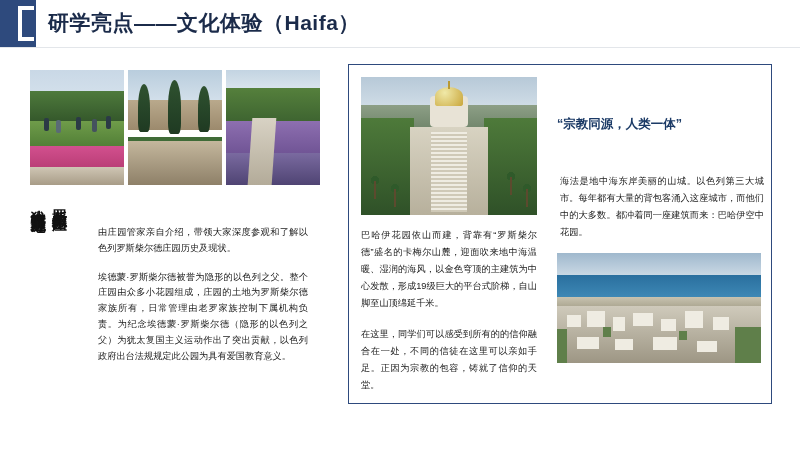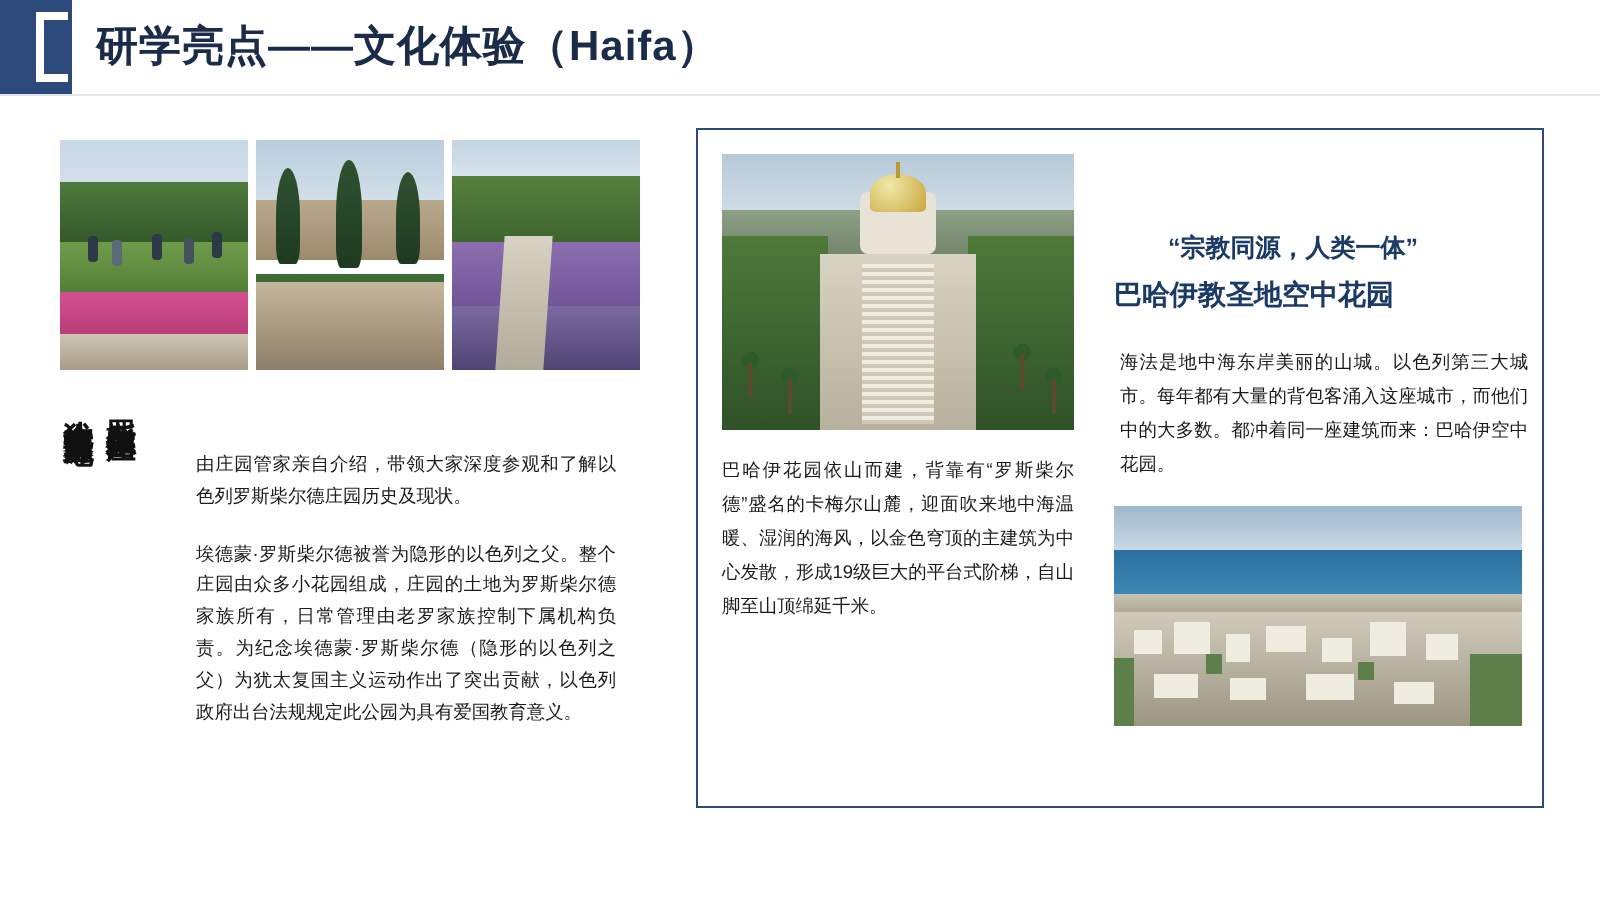--- a/index.html
+++ b/index.html
@@ -221,21 +221,20 @@
 
   .quote-line {
     position: absolute;
     left: 196px;
     top: 38px;
     width: 204px;
     font-size: 12.5px;
     font-weight: bold;
     color: #1b3a66;
     line-height: 1.45;
-    margin-left: 27px;
   }
   .quote-sub {
     position: absolute;
     left: 196px;
     top: 60px;
     width: 204px;
     font-size: 14px;
     font-weight: bold;
     color: #1b3a66;
     line-height: 1.45;
@@ -365,24 +364,24 @@
             <div class="trunk"></div>
           </div>
         <div class="palm" style="left:158px; top:104px;">
             <div class="fronds"></div>
             <div class="trunk"></div>
           </div>
       </div>
 
       <div class="left-body-2">
         <p>巴哈伊花园依山而建，背靠有“罗斯柴尔德”盛名的卡梅尔山麓，迎面吹来地中海温暖、湿润的海风，以金色穹顶的主建筑为中心发散，形成19级巨大的平台式阶梯，自山脚至山顶绵延千米。</p>
+        <p>在这里，同学们可以感受到所有的的信仰融合在一处，不同的信徒在这里可以亲如手足。正因为宗教的包容，铸就了信仰的天堂。</p>
       </div>
 
       <div class="quote-line">“宗教同源，人类一体”</div>
-      <div class="quote-sub">巴哈伊教圣地空中花园</div>
 
       <div class="right-para">海法是地中海东岸美丽的山城。以色列第三大城市。每年都有大量的背包客涌入这座城市，而他们中的大多数。都冲着同一座建筑而来：巴哈伊空中花园。</div>
 
       <div class="haifa-photo">
         <div class="hf-sky"></div>
         <div class="hf-sea"></div>
         <div class="hf-coast"></div>
         <div class="hf-city"></div>
         <div class="hf-blk" style="left:10px; top:62px; width:14px; height:12px;"></div>
         <div class="hf-blk" style="left:30px; top:58px; width:18px; height:16px;"></div>

